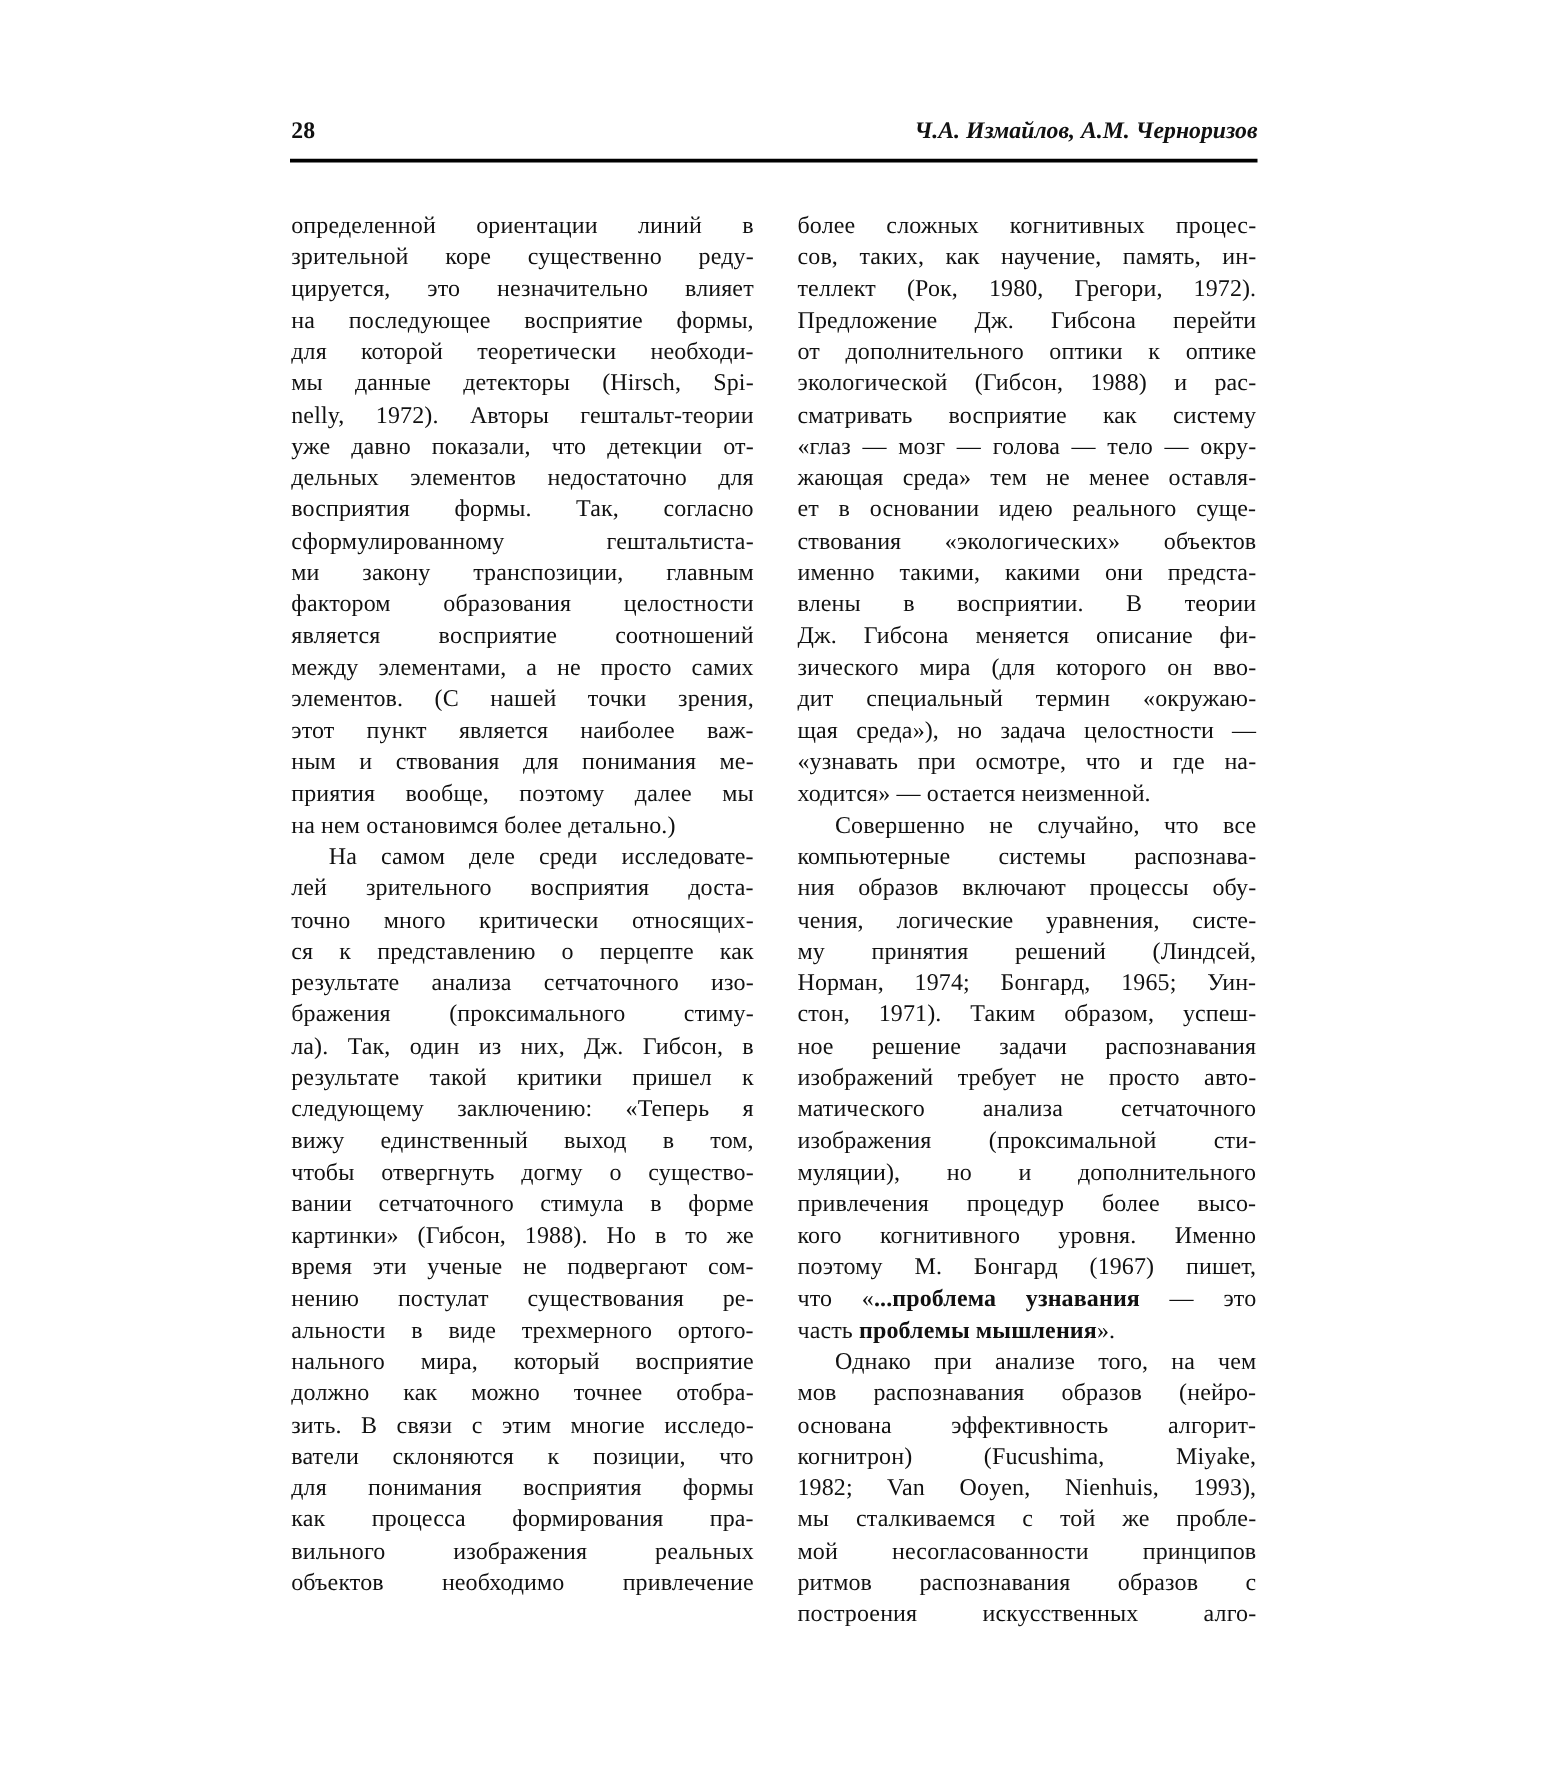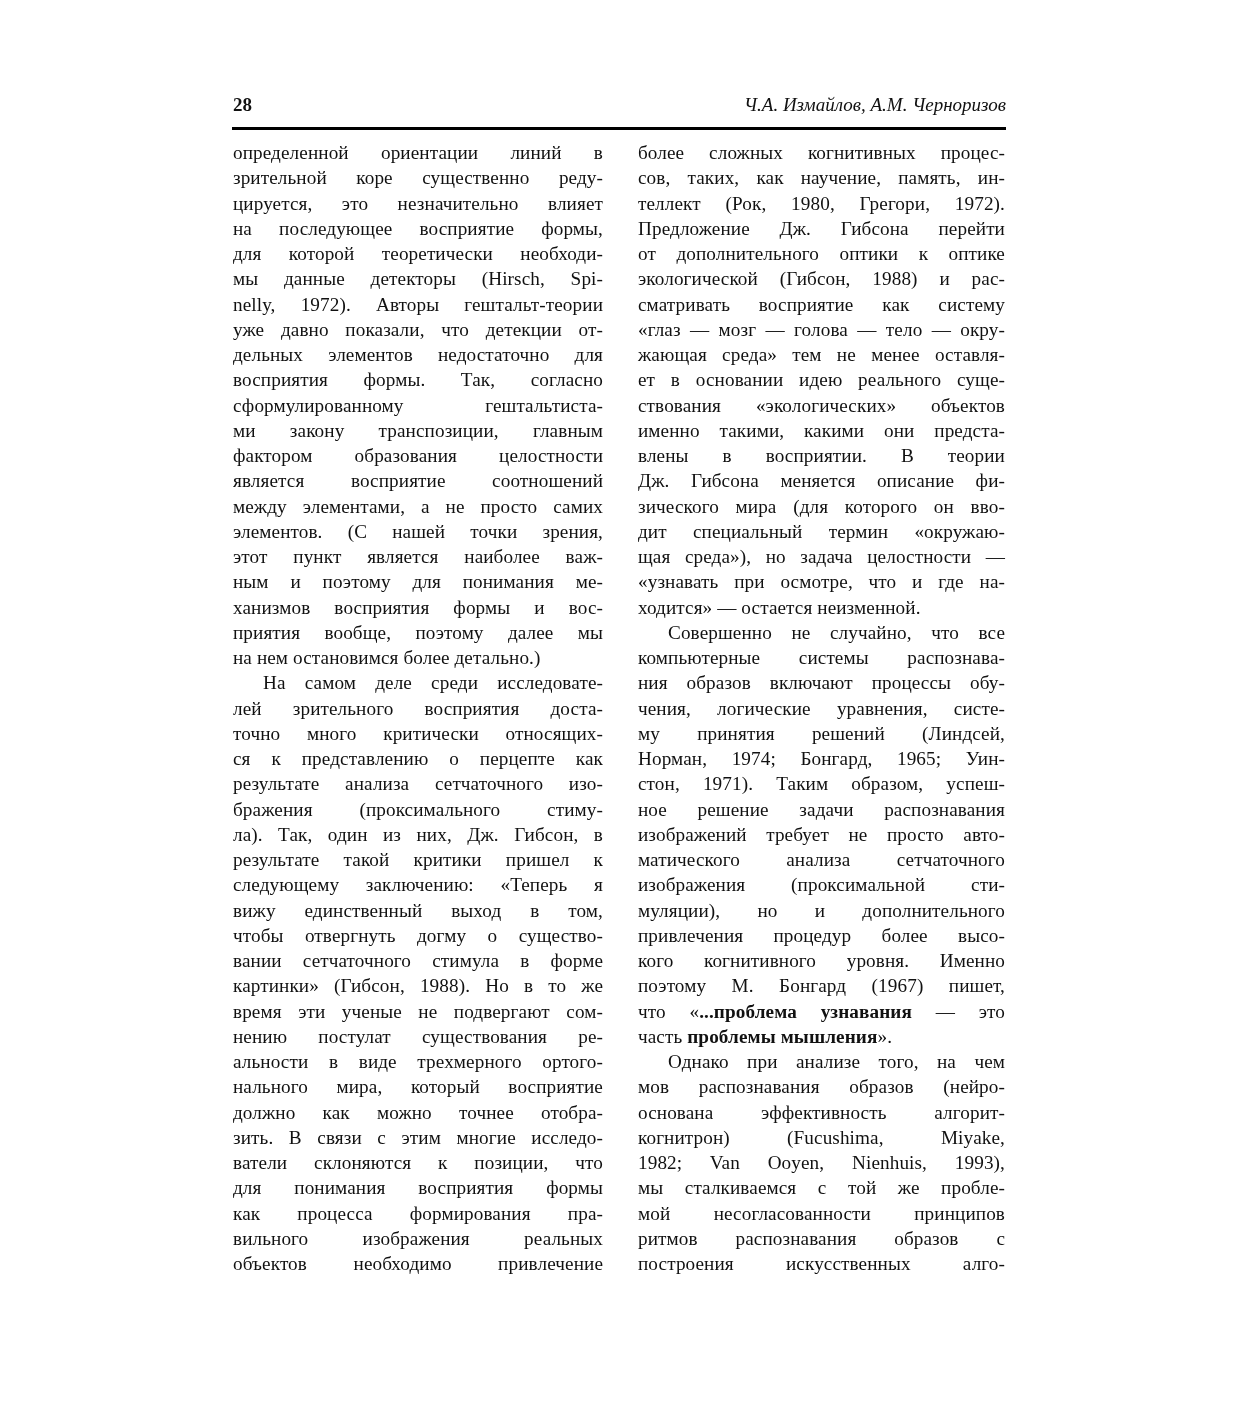--- a/index.html
+++ b/index.html
@@ -1,22 +1,22 @@
 <!DOCTYPE html>
 <html><head>
 <meta charset="utf-8">
 <style>
   html, body { margin:0; padding:0; background:#ffffff; }
   body { width:1240px; height:1417px; position:relative; overflow:hidden; color:#111; }
   .page { position:absolute; left:0; top:0; width:1240px; height:1230px; }
   .header { position:absolute; left:233px; top:92px; width:773px; height:30px; font-family:"DejaVu Serif","Liberation Serif",serif; }
   .page-num { position:absolute; left:0; top:2px; font-weight:bold; font-size:19px; font-family:"Liberation Serif",serif; }
-  .running-title { position:absolute; right:0; top:2px; font-style:italic; font-size:19px; font-family:"Liberation Serif",serif; }
+  .running-title { position:absolute; right:0; top:2px; font-style:italic; font-size:19px; font-family:"Liberation Serif",serif;font-weight:bold; }
   .rule { position:absolute; left:232px; top:127px; width:774px; height:3px; background:#000; }
-  .col { position:absolute; top:140px; font-family:"DejaVu Serif","Liberation Serif",serif; font-size:17.2px; letter-spacing:0.1px; }
+  .col { position:absolute; top:168px; font-family:"DejaVu Serif","Liberation Serif",serif; font-size:17.2px; letter-spacing:0.1px; }
   .col.left { left:233px; width:370px; }
   .col.right { left:638px; width:367px; }
   .ln { display:block; height:25.25px; line-height:25.25px; white-space:nowrap; text-align:justify; text-align-last:justify; overflow:visible; font-family:"Liberation Serif",serif; font-size:19.2px; }
   .ln.last { text-align-last:left; }
   .ln.indent { text-indent:30px; }
   b { font-weight:bold; }
 </style>
 </head>
 <body>
 
@@ -38,22 +38,21 @@
       <span class="ln">уже давно показали, что детекции от-</span>
       <span class="ln">дельных элементов недостаточно для</span>
       <span class="ln">восприятия формы. Так, согласно</span>
       <span class="ln">сформулированному гештальтиста-</span>
       <span class="ln">ми закону транспозиции, главным</span>
       <span class="ln">фактором образования целостности</span>
       <span class="ln">является восприятие соотношений</span>
       <span class="ln">между элементами, а не просто самих</span>
       <span class="ln">элементов. (С нашей точки зрения,</span>
       <span class="ln">этот пункт является наиболее важ-</span>
-      <span class="ln">ным и поэтому для понимания ме-</span>
-      <span class="ln">ханизмов восприятия формы и вос-</span>
+      <span class="ln">ным и ствования для понимания ме-</span>
       <span class="ln">приятия вообще, поэтому далее мы</span>
       <span class="ln last">на нем остановимся более детально.)</span>
       <span class="ln indent">На самом деле среди исследовате-</span>
       <span class="ln">лей зрительного восприятия доста-</span>
       <span class="ln">точно много критически относящих-</span>
       <span class="ln">ся к представлению о перцепте как</span>
       <span class="ln">результате анализа сетчаточного изо-</span>
       <span class="ln">бражения (проксимального стиму-</span>
       <span class="ln">ла). Так, один из них, Дж. Гибсон, в</span>
       <span class="ln">результате такой критики пришел к</span>

